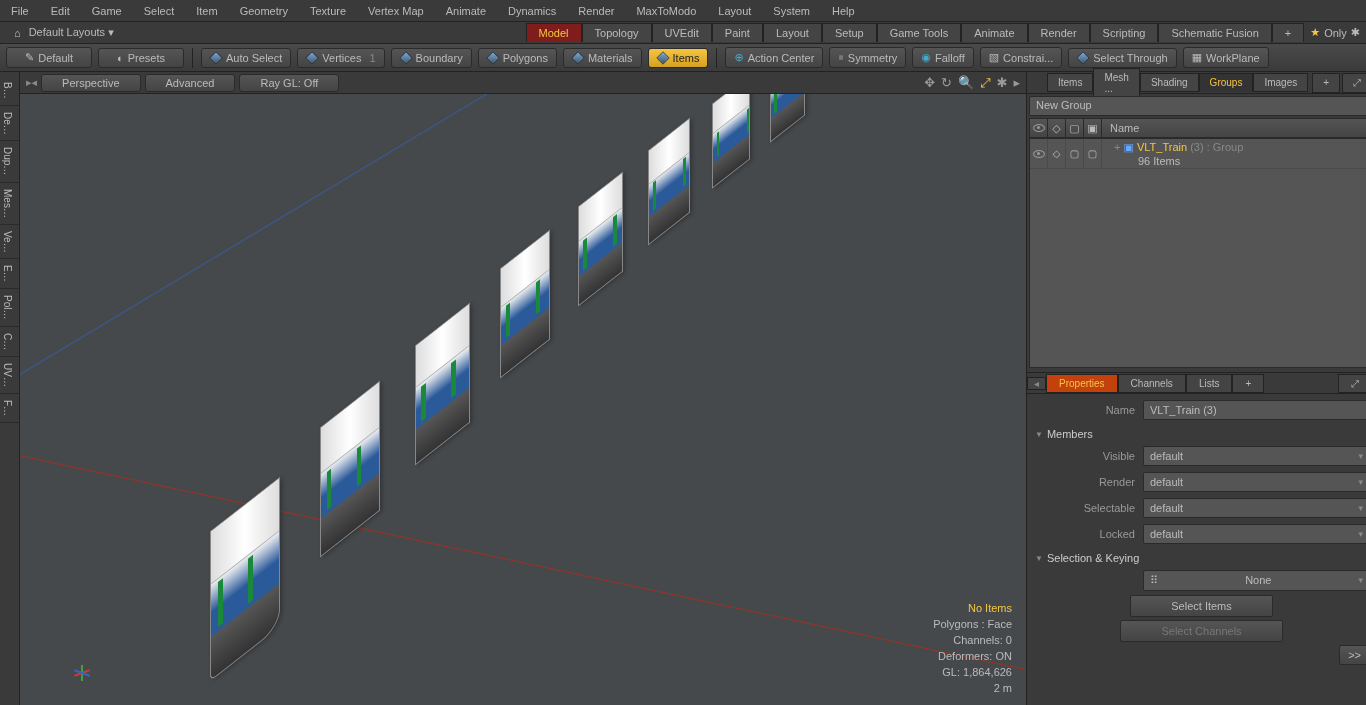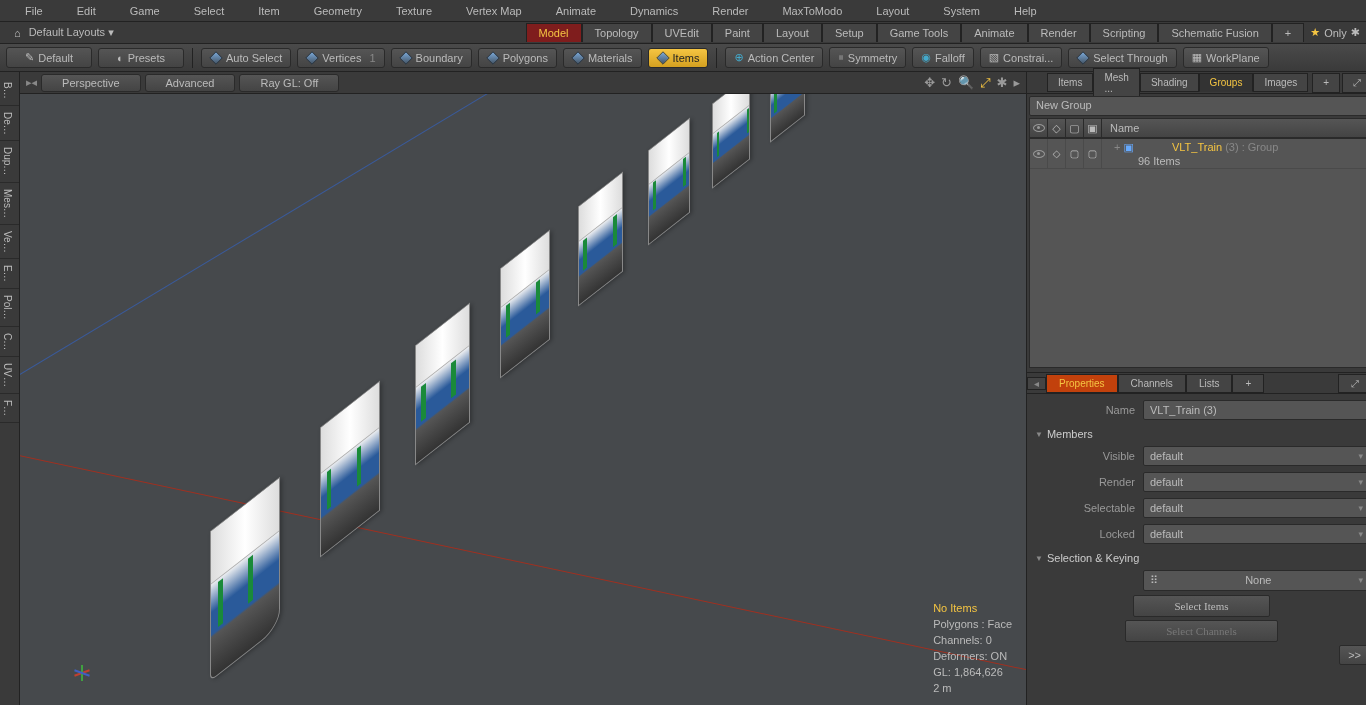--- a/index.html
+++ b/index.html
@@ -1,17 +1,17 @@
 <!DOCTYPE html>
 <html><head>
 <meta charset="utf-8">
 <style>
 * { margin:0; padding:0; box-sizing:border-box; font-family:"Segoe UI",Tahoma,sans-serif; font-size:11px; color:#bbb; user-select:none; }
 body { background:#3a3a3a; width:1366px; height:705px; overflow:hidden; position:relative; }
-.menubar { height:22px; background:#3a3a3a; display:flex; align-items:center; padding:0 14px; border-bottom:1px solid #222;gap:12px; }
+.menubar { height:22px; background:#3a3a3a; display:flex; align-items:center; padding:0 0; border-bottom:1px solid #222; }
 .menubar span { padding:0 11px; cursor:default; }
 .layoutbar { height:22px; background:#3a3a3a; display:flex; align-items:center; border-bottom:1px solid #222; }
 .layoutbar .left { display:flex; align-items:center; padding-left:6px; }
 .layoutbar .tabs { margin-left:auto; display:flex; align-items:center; gap:0; }
 .tab { padding:3px 12px; background:#444; border:1px solid #222; border-bottom:none; cursor:default; }
 .tab.active { background:#7f1d1d; color:#f5c542; }
 .rightbtns { margin-left:6px; display:flex; align-items:center; gap:4px; padding-right:6px;}
 .star { color:#f5c542; }
 .toolbar { height:28px; background:linear-gradient(#4a4a4a,#3a3a3a); display:flex; align-items:center; padding:0 6px; border-bottom:1px solid #222; gap:6px;}
 .tbtn { display:flex; align-items:center; gap:4px; padding:3px 8px; background:linear-gradient(#555,#444); border:1px solid #2a2a2a; border-radius:3px; cursor:default;}
@@ -28,56 +28,56 @@
 .vpheader .dd { background:linear-gradient(#555,#444); border:1px solid #2a2a2a; border-radius:3px; padding:2px 20px; }
 .vpheader .right { margin-left:auto; display:flex; gap:6px; align-items:center;}
 .vpheader .right span { font-size:13px; color:#999;}
 .viewport { flex:1; background:#46494c; position:relative; overflow:hidden;}
 .axis-red { position:absolute; width:1200px; height:1px; background:#a03020; top:340px; left:-100px; transform:rotate(12deg); transform-origin:left center;}
 .axis-blue { position:absolute; width:1200px; height:1px; background:#3a5a9a; top:340px; left:-100px; transform:rotate(-31deg); transform-origin:left center;}
 .train { position:absolute; top:100px; left:180px; width:660px; height:510px; }
 .car { position:absolute; background:linear-gradient(180deg,#e8e8e8 0%,#f4f4f4 35%,#2a5a9a 55%,#2a5a9a 70%,#555 72%,#333 100%); border:1px solid #888; transform:skewY(-38deg) skewX(0deg); box-shadow:2px 2px 4px rgba(0,0,0,0.3);}
 .car::before{content:"";position:absolute;top:0;left:0;right:0;height:35%;background:linear-gradient(90deg,#ddd,#fff,#ddd);border-bottom:1px solid #aaa;}
 .car::after{content:"";position:absolute;top:38%;left:10%;width:8%;height:30%;background:#1a8a3a;box-shadow:30px 0 #1a8a3a;}
-.hud { position:absolute; bottom:10px; right:14px; text-align:left; line-height:16px;}
+.hud { position:absolute; bottom:10px; right:14px; text-align:right; line-height:16px;}
 .hud .noitems{color:#f5c542;}
 .gizmo { position:absolute; bottom:18px; left:44px; width:34px; height:34px;}
 .gizmo .ax{position:absolute;width:16px;height:2px;left:10px;top:18px;}
 .gizmo .r{background:#c04030;transform:rotate(-20deg);}
 .gizmo .g{background:#40a040;transform:rotate(-90deg);}
 .gizmo .b{background:#4060c0;transform:rotate(200deg);}
 .rightpanel { width:340px; background:#3a3a3a; border-left:1px solid #222; display:flex;}
 .rpcontent{flex:1;display:flex;flex-direction:column;}
 .rtabs { height:22px; display:flex; align-items:center; border-bottom:1px solid #222; padding-left:20px;}
 .rtabs span{padding:3px 10px;background:#444;border:1px solid #222;font-size:10px;}
 .rtabs span.active{background:#333;color:#f5c542;border-bottom:1px solid #333;}
 .rtabs .ricons{margin-left:auto;padding:0 4px;display:flex;gap:2px;}
 .newgroup{height:20px;background:#555;border:1px solid #2a2a2a;margin:2px;padding:2px 6px;border-radius:2px;}
 .listhead{height:20px;background:linear-gradient(#555,#444);display:flex;align-items:center;border:1px solid #2a2a2a;margin:0 2px;}
 .listhead .iccol{width:18px;text-align:center;border-right:1px solid #2a2a2a;height:100%;display:flex;align-items:center;justify-content:center;}
 .listhead .namecol{padding-left:8px;}
 .listbody{flex:1;background:#555;margin:0 2px 4px 2px;border:1px solid #2a2a2a;overflow:auto;min-height:200px;max-height:230px;}
 .listrow{display:flex;align-items:center;height:30px;border-bottom:1px solid #4a4a4a;}
 .listrow .iccol{width:18px;text-align:center;border-right:1px solid #4a4a4a;height:100%;display:flex;align-items:center;justify-content:center;font-size:10px;}
 .listrow .content{padding-left:12px;line-height:14px;}
-.listrow .tname{color:#f5c542;margin-left:35px;}
+.listrow .tname{color:#f5c542;}
 .listrow .tcount{color:#888;}
 .propstabs{height:22px;display:flex;align-items:center;border-top:1px solid #222;border-bottom:1px solid #222;}
 .propstabs span{padding:3px 12px;background:#444;border:1px solid #222;font-size:10px;}
 .propstabs span.active{color:#f5c542;background:#c2410c;}
 .propsbody{flex:1;overflow:auto;padding:4px 6px;}
 .proprow{display:flex;align-items:center;height:24px;margin-bottom:2px;}
 .proprow label{width:110px;text-align:right;padding-right:8px;color:#999;}
 .proprow .field{flex:1;background:#555;border:1px solid #2a2a2a;padding:3px 6px;border-radius:2px;display:flex;align-items:center;justify-content:space-between;}
 .proprow .field::after{content:"▾";color:#888;font-size:9px;}
 .proprow .field.noarrow::after{content:"";}
 .section{display:flex;align-items:center;padding:4px 2px;color:#ccc;}
 .section::before{content:"▼";font-size:8px;margin-right:4px;color:#888;}
 .btnrow{display:flex;justify-content:center;margin:3px 0;}
-.btnrow .btn{background:linear-gradient(#555,#444);border:1px solid #2a2a2a;padding:4px 40px;border-radius:2px;font-family:Liberation Serif, serif;}
+.btnrow .btn{background:linear-gradient(#555,#444);border:1px solid #2a2a2a;padding:4px 40px;border-radius:2px;}
 .btnrow .btn.dis{color:#777;}
 .arrowbtn{background:linear-gradient(#555,#444);border:1px solid #2a2a2a;padding:3px 8px;border-radius:2px;margin-left:auto;}
 .eyeic{width:12px;height:8px;border:1px solid #999;border-radius:50%;position:relative;}
 .eyeic::after{content:"";position:absolute;width:3px;height:3px;background:#999;border-radius:50%;top:1px;left:3px;}
 </style>
 </head>
 <body>
 
 <div class="menubar">
   <span>File</span>

